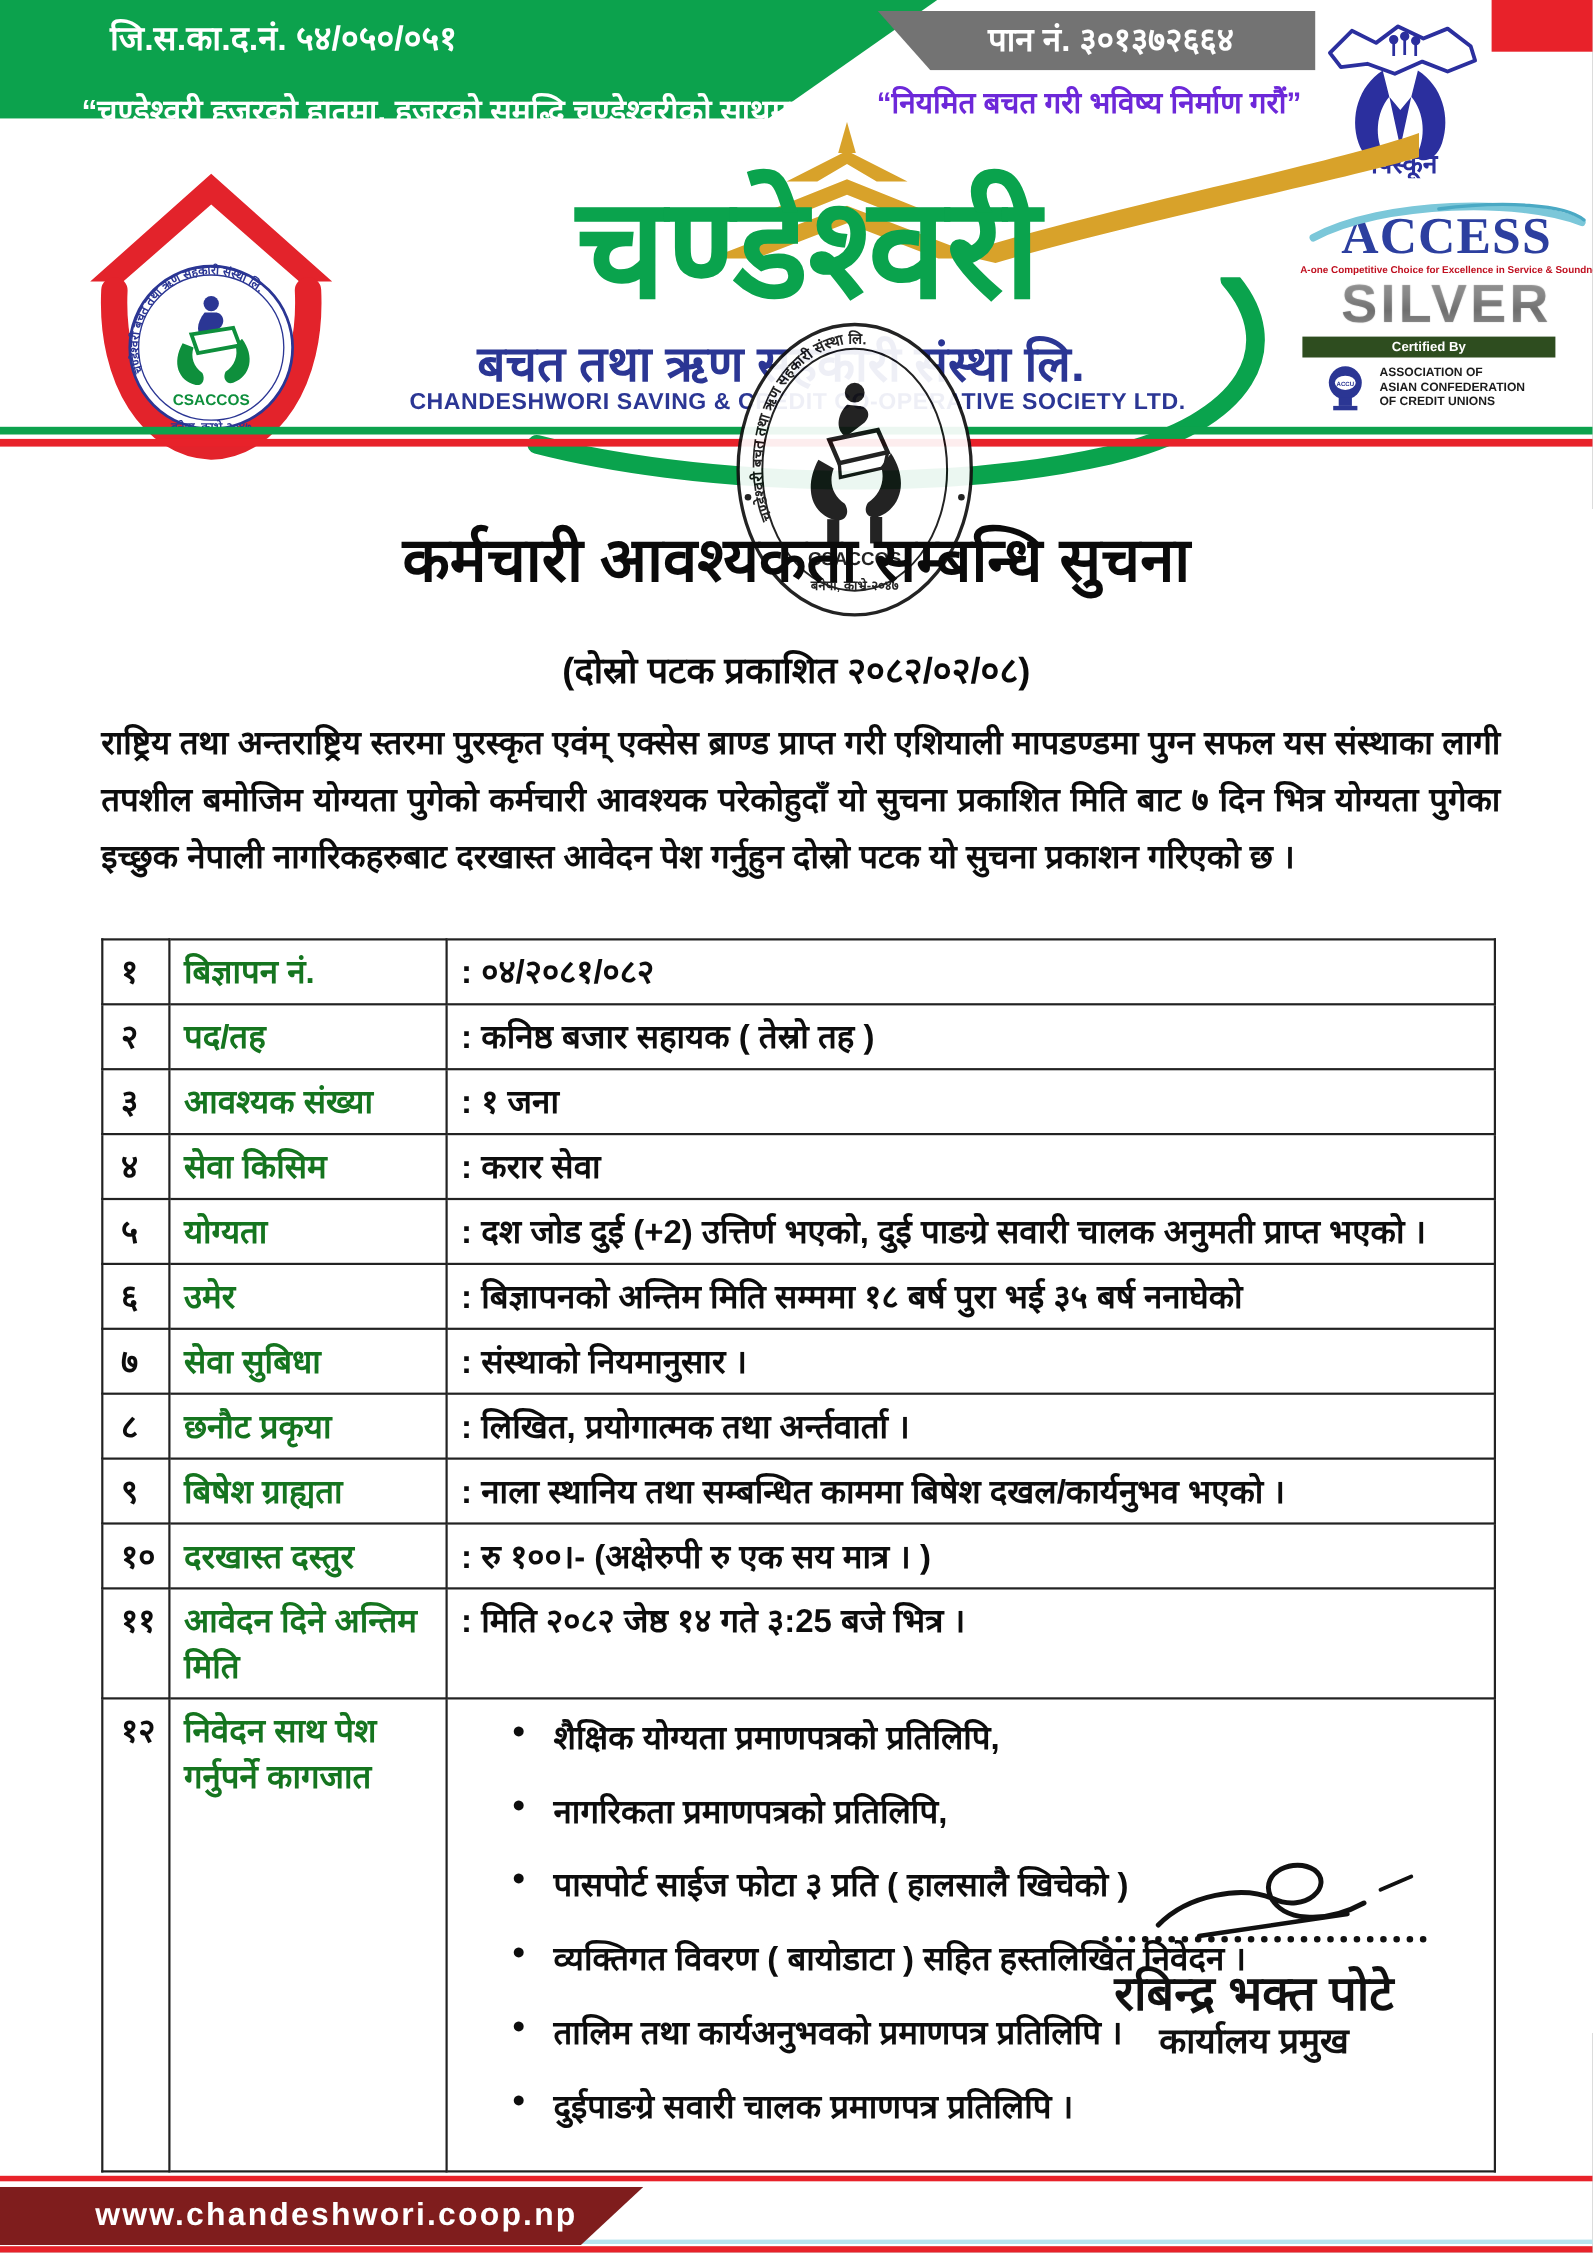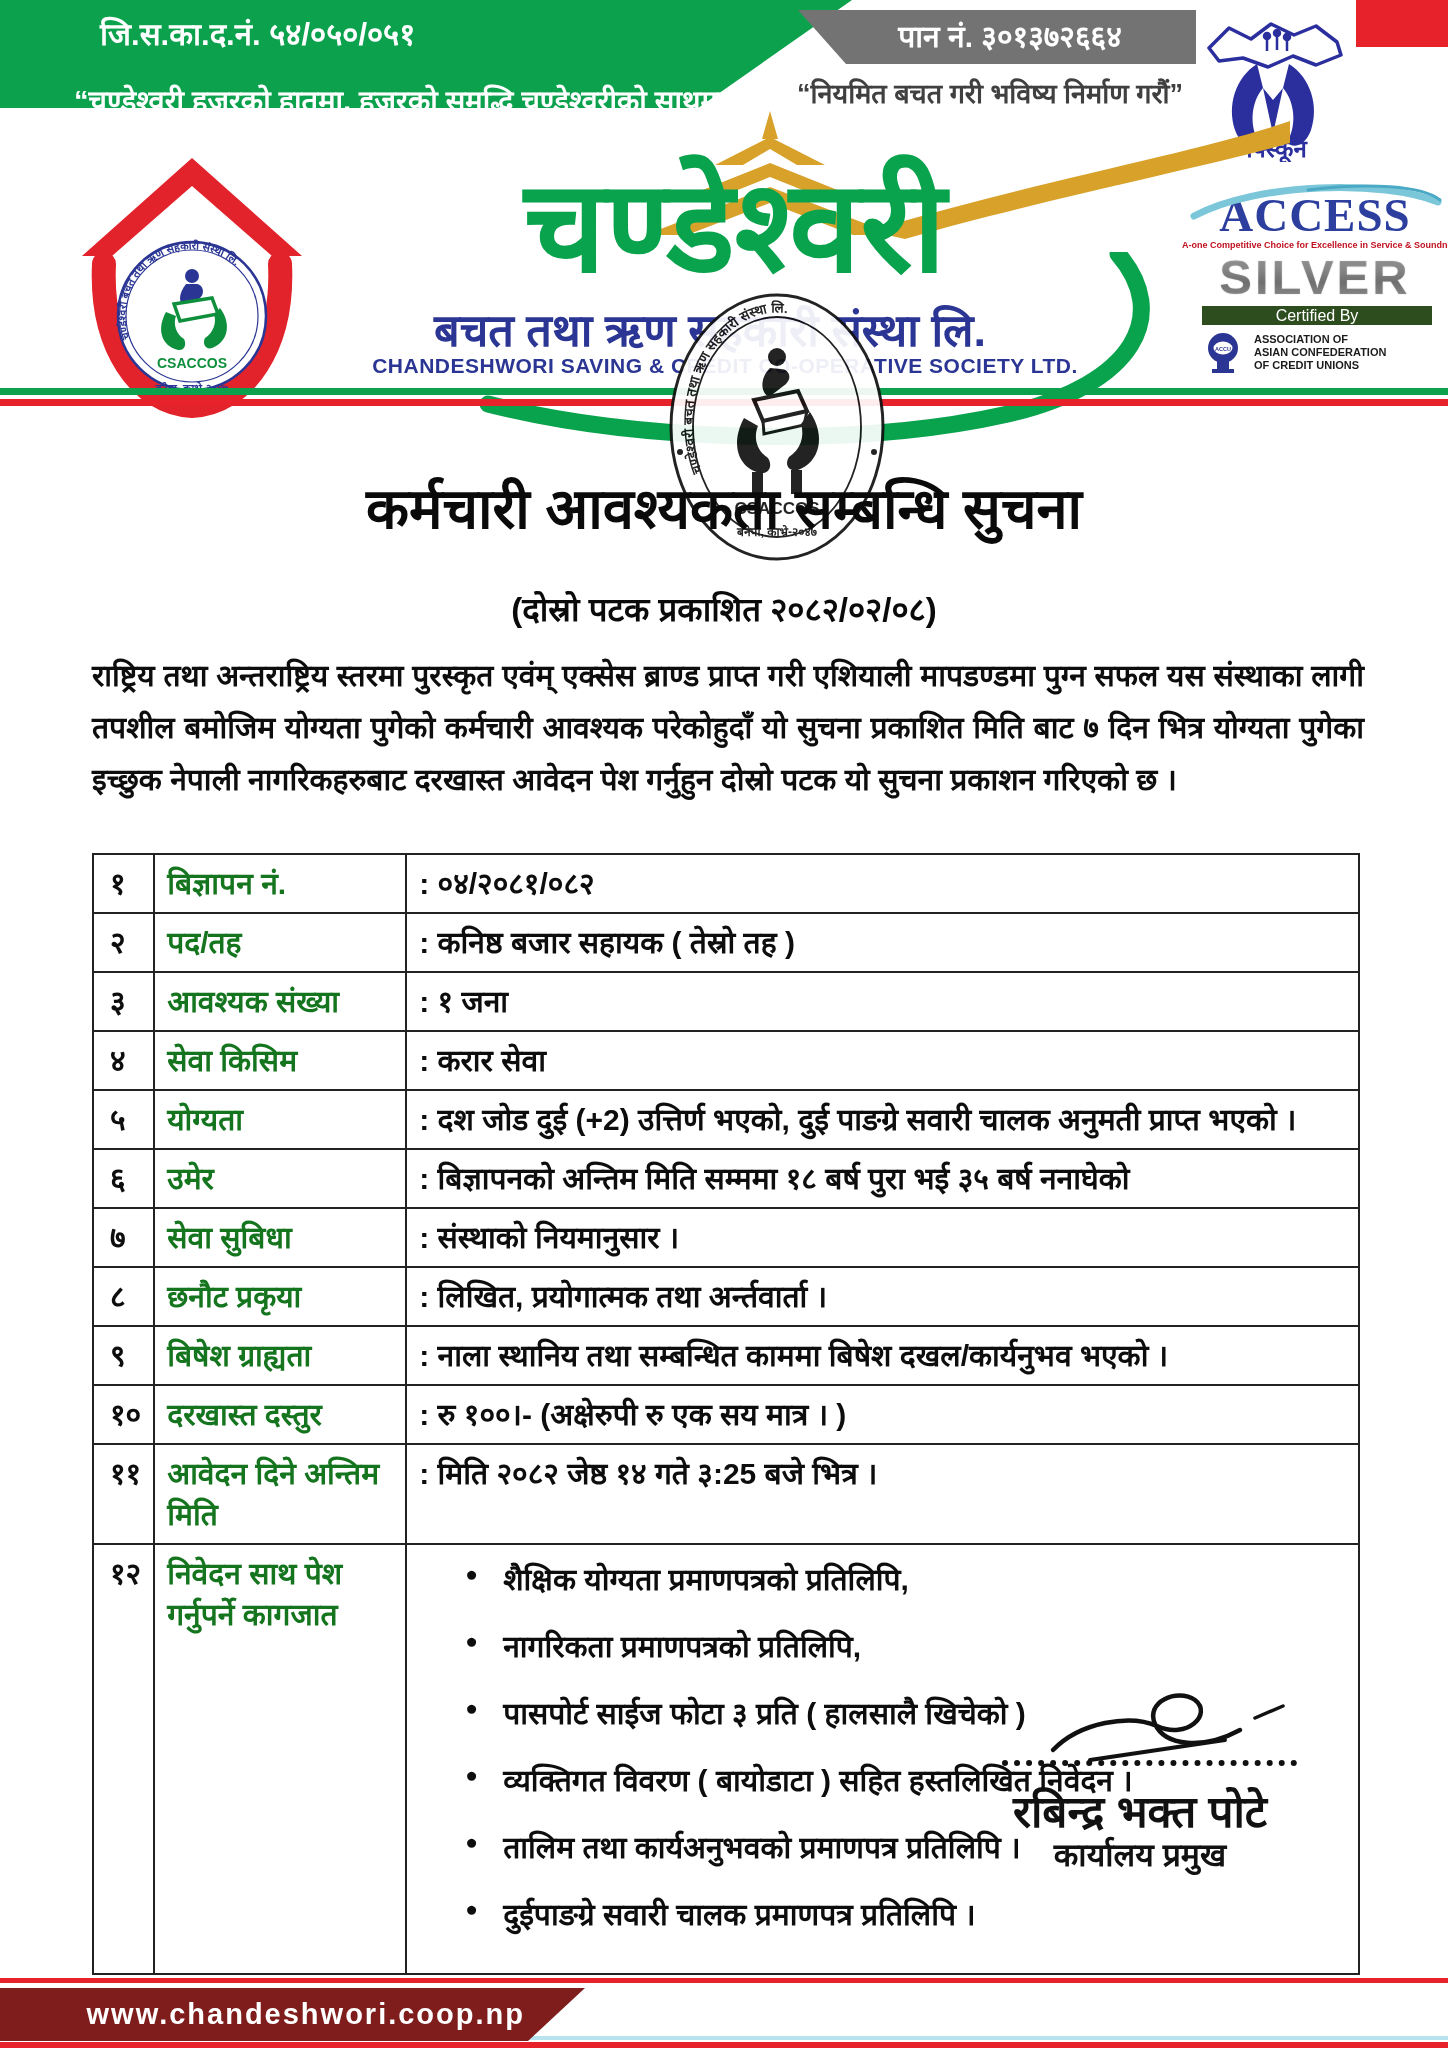--- a/index.html
+++ b/index.html
@@ -8,21 +8,21 @@
   .abs { position:absolute; }
 
   
   .green-banner { left:0; top:0; width:852px; height:108px; background:#0ca24d;
     clip-path:polygon(0 0, 852px 0, 698px 108px, 0 108px); }
   .reg-no { left:100px; top:12px; color:#fff; font-weight:700; font-size:31px; white-space:nowrap; }
   .slogan-left { left:74px; top:56px; color:#fff; font-weight:700; font-size:29px; white-space:nowrap;margin-top:24px; }
   .pan-banner { left:798px; top:10px; width:398px; height:54px; background:#737373;
     clip-path:polygon(0 0, 100% 0, 100% 100%, 48px 100%); color:#fff; font-weight:700;
     font-size:30px; text-align:center; line-height:54px; padding-left:26px; }
-  .slogan-right { left:780px; top:74px; width:420px; text-align:center; color:#404040;
+  .slogan-right { left:780px; top:74px; width:420px; text-align:center; color:#6d28d9;
     font-weight:700; font-size:27px; white-space:nowrap; }
   .red-corner { left:1356px; top:0; width:92px; height:47px; background:#e8222a; }
   .nefscun { left:1197px; top:2px; }
   .nefscun-label { fill:#2b2f9e; font-weight:700; font-size:24px; }
 
   
   .gold-swoosh { left:515px; top:103px; z-index:0; }
   .wordmark { left:285px; top:148px; width:900px; height:165px; text-align:center;
     font-size:128px; line-height:158px; font-weight:700; color:#0aa34d; z-index:1; white-space:nowrap; }
   .subtitle-np { left:305px; top:298px; width:810px; text-align:center; font-size:45px;
@@ -35,22 +35,22 @@
   
   .access-block { left:1182px; top:190px; width:266px; z-index:2; }
   .access-swoosh { position:absolute; left:6px; top:-14px; }
   .access-title { font-family:"Liberation Serif",serif; font-weight:700; font-size:47px;
     color:#2c3f9f; text-align:center; letter-spacing:1px; line-height:50px; }
   .access-tagline { font-size:9px; font-weight:700; color:#c01020; text-align:center; white-space:nowrap; }
   .silver { font-size:49px; font-weight:700; text-align:center; letter-spacing:3px; line-height:54px;
     background:linear-gradient(180deg,#f4f4f4 0%,#c9c9c9 35%,#8f8f8f 60%,#e8e8e8 100%);
     -webkit-background-clip:text; background-clip:text; color:transparent;
     text-shadow:0 0 1px rgba(90,90,90,.6); }
-  .certified-bar { margin:2px 0 0 20px; width:230px; height:19px; background:#2e4d1f;
-    color:#fff; font-size:16px; font-weight:400; text-align:center; line-height:19px; }
+  .certified-bar { margin:2px 0 0 2px; width:230px; height:19px; background:#2e4d1f;
+    color:#fff; font-size:12px; font-weight:700; text-align:center; line-height:19px; }
   .accu-row { display:flex; margin:4px 0 0 18px; align-items:center; gap:8px; }
   .accu-lines { font-size:11px; font-weight:700; color:#1c1c1c; line-height:13px; }
 
   
   .stripe-green { left:0; top:388px; width:1448px; height:7px; background:#0ca24d; z-index:0; }
   .stripe-red   { left:0; top:399px; width:1448px; height:7px; background:#e8222a; z-index:0; }
   .stamp { left:650px; top:282px; z-index:2; opacity:.92; }
 
   
   .notice-title { left:0; top:468px; width:1448px; text-align:center; font-size:56px;

